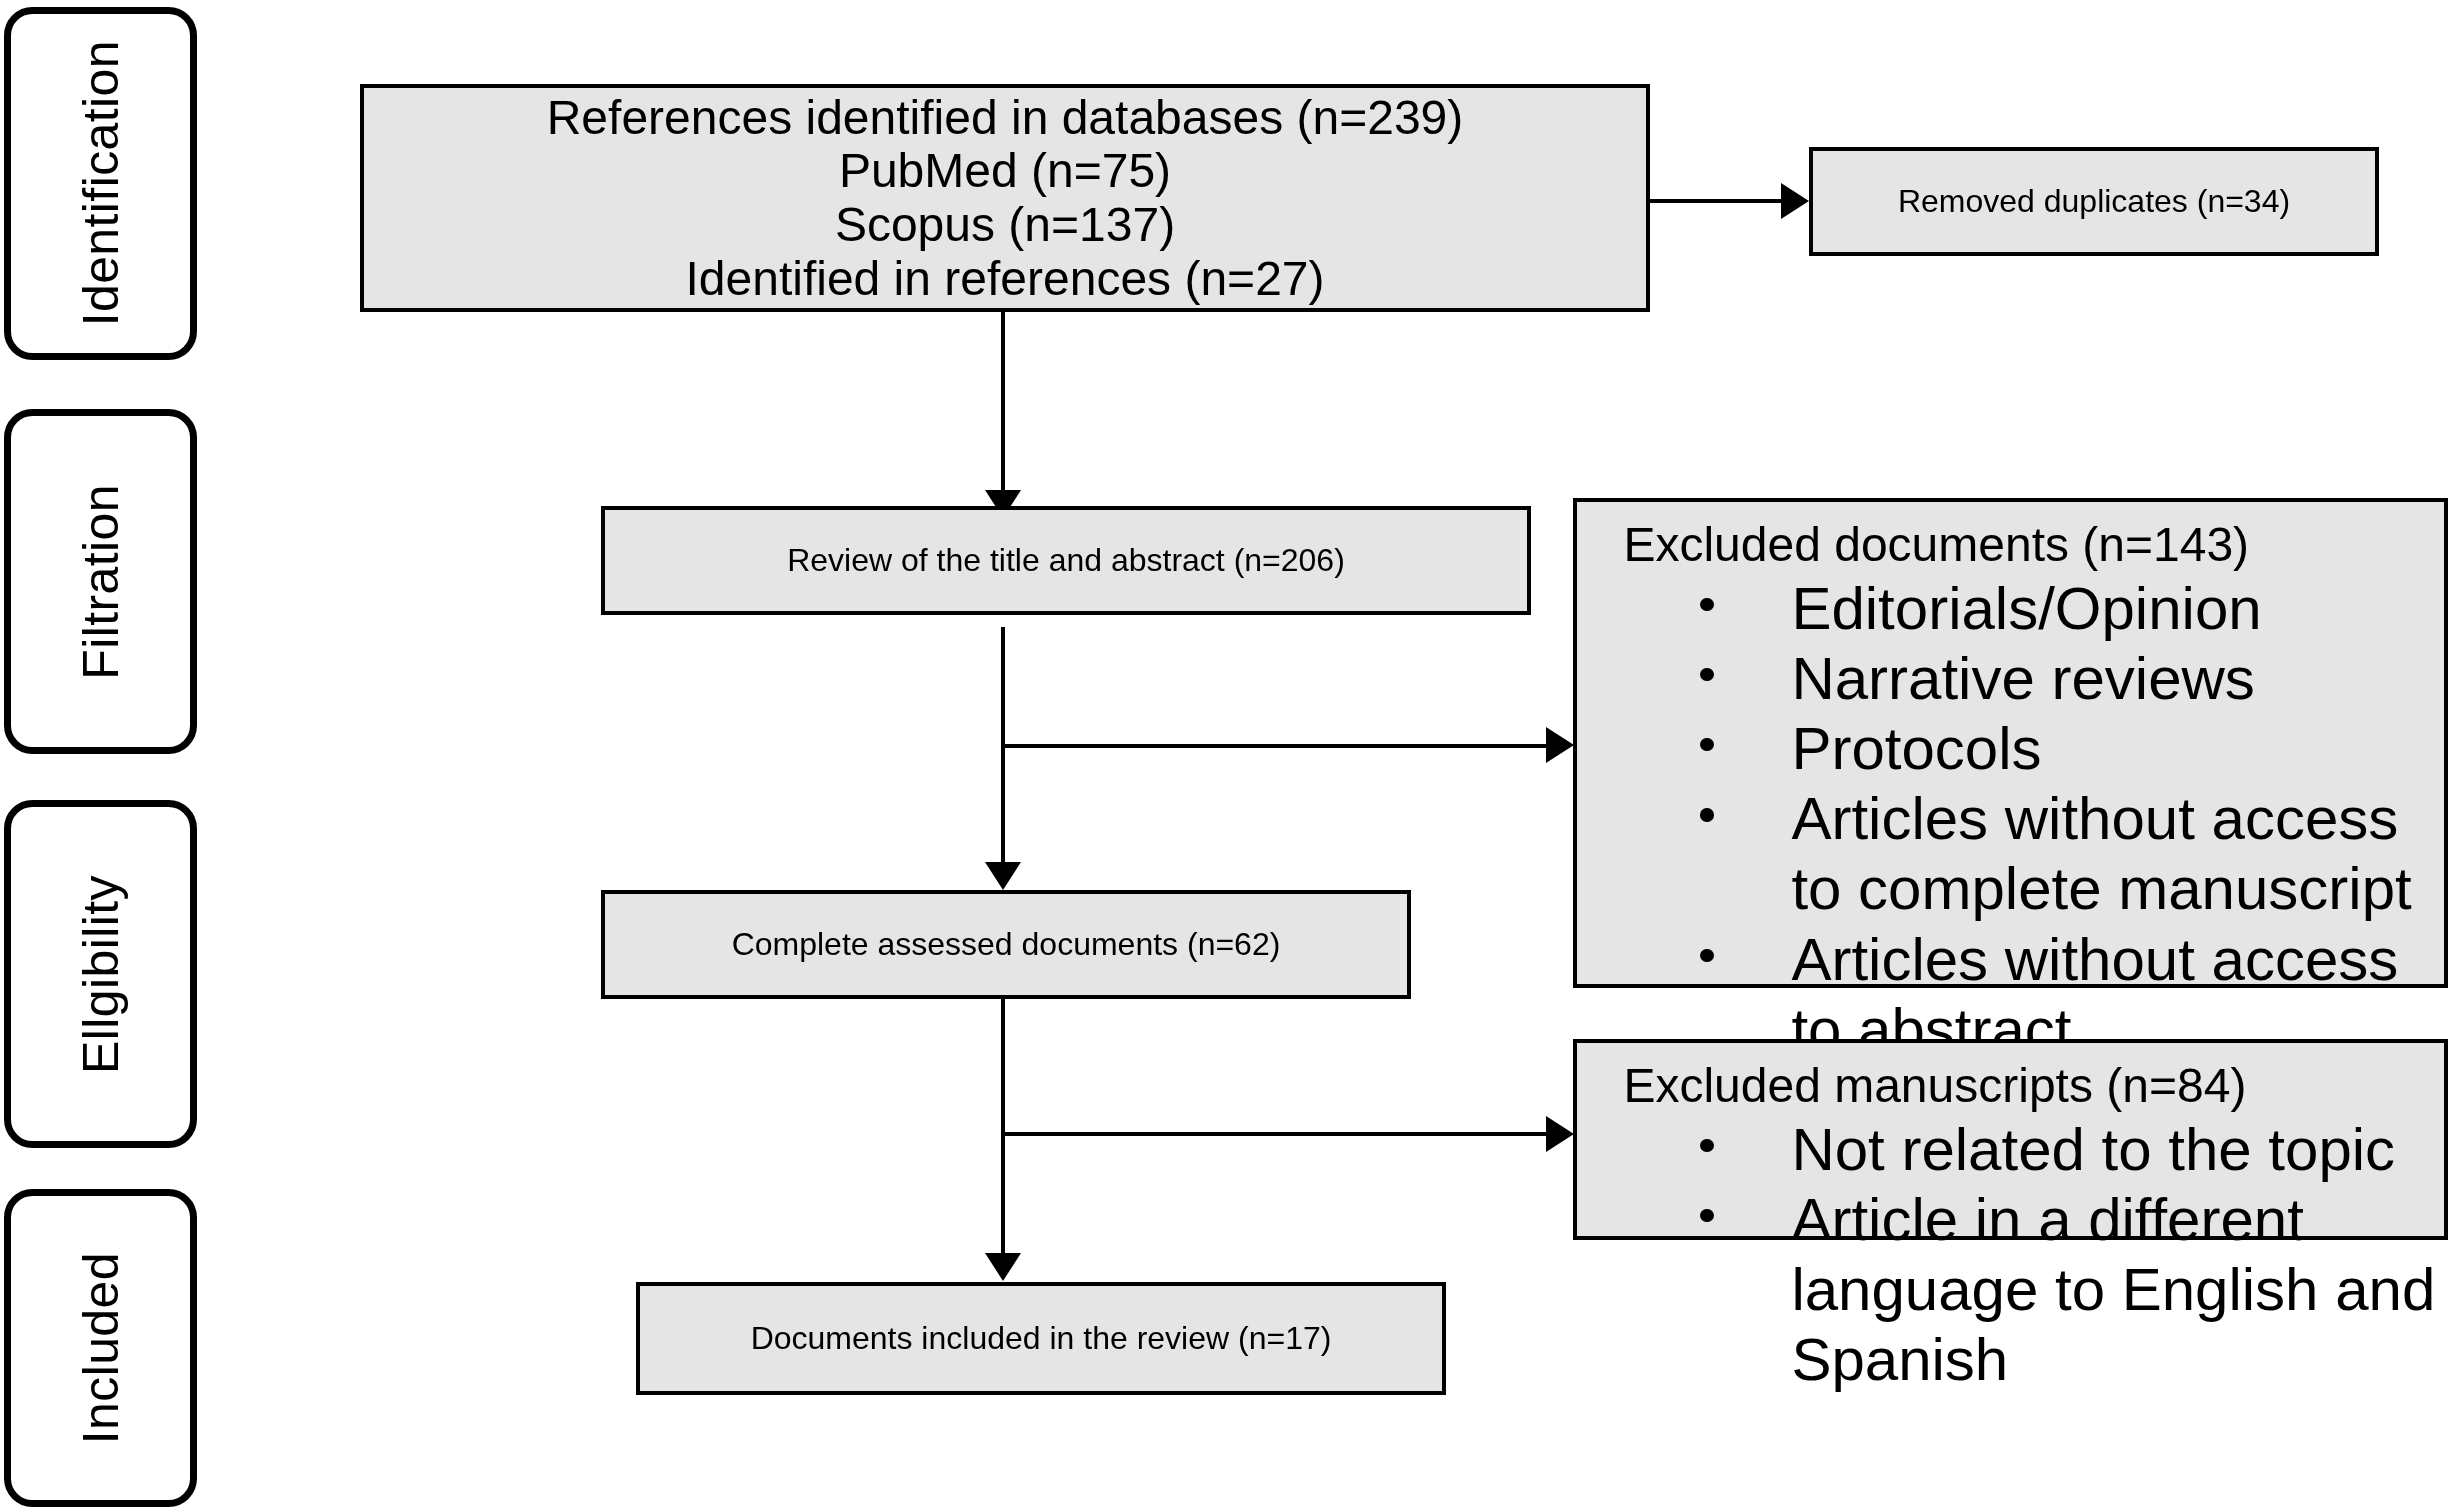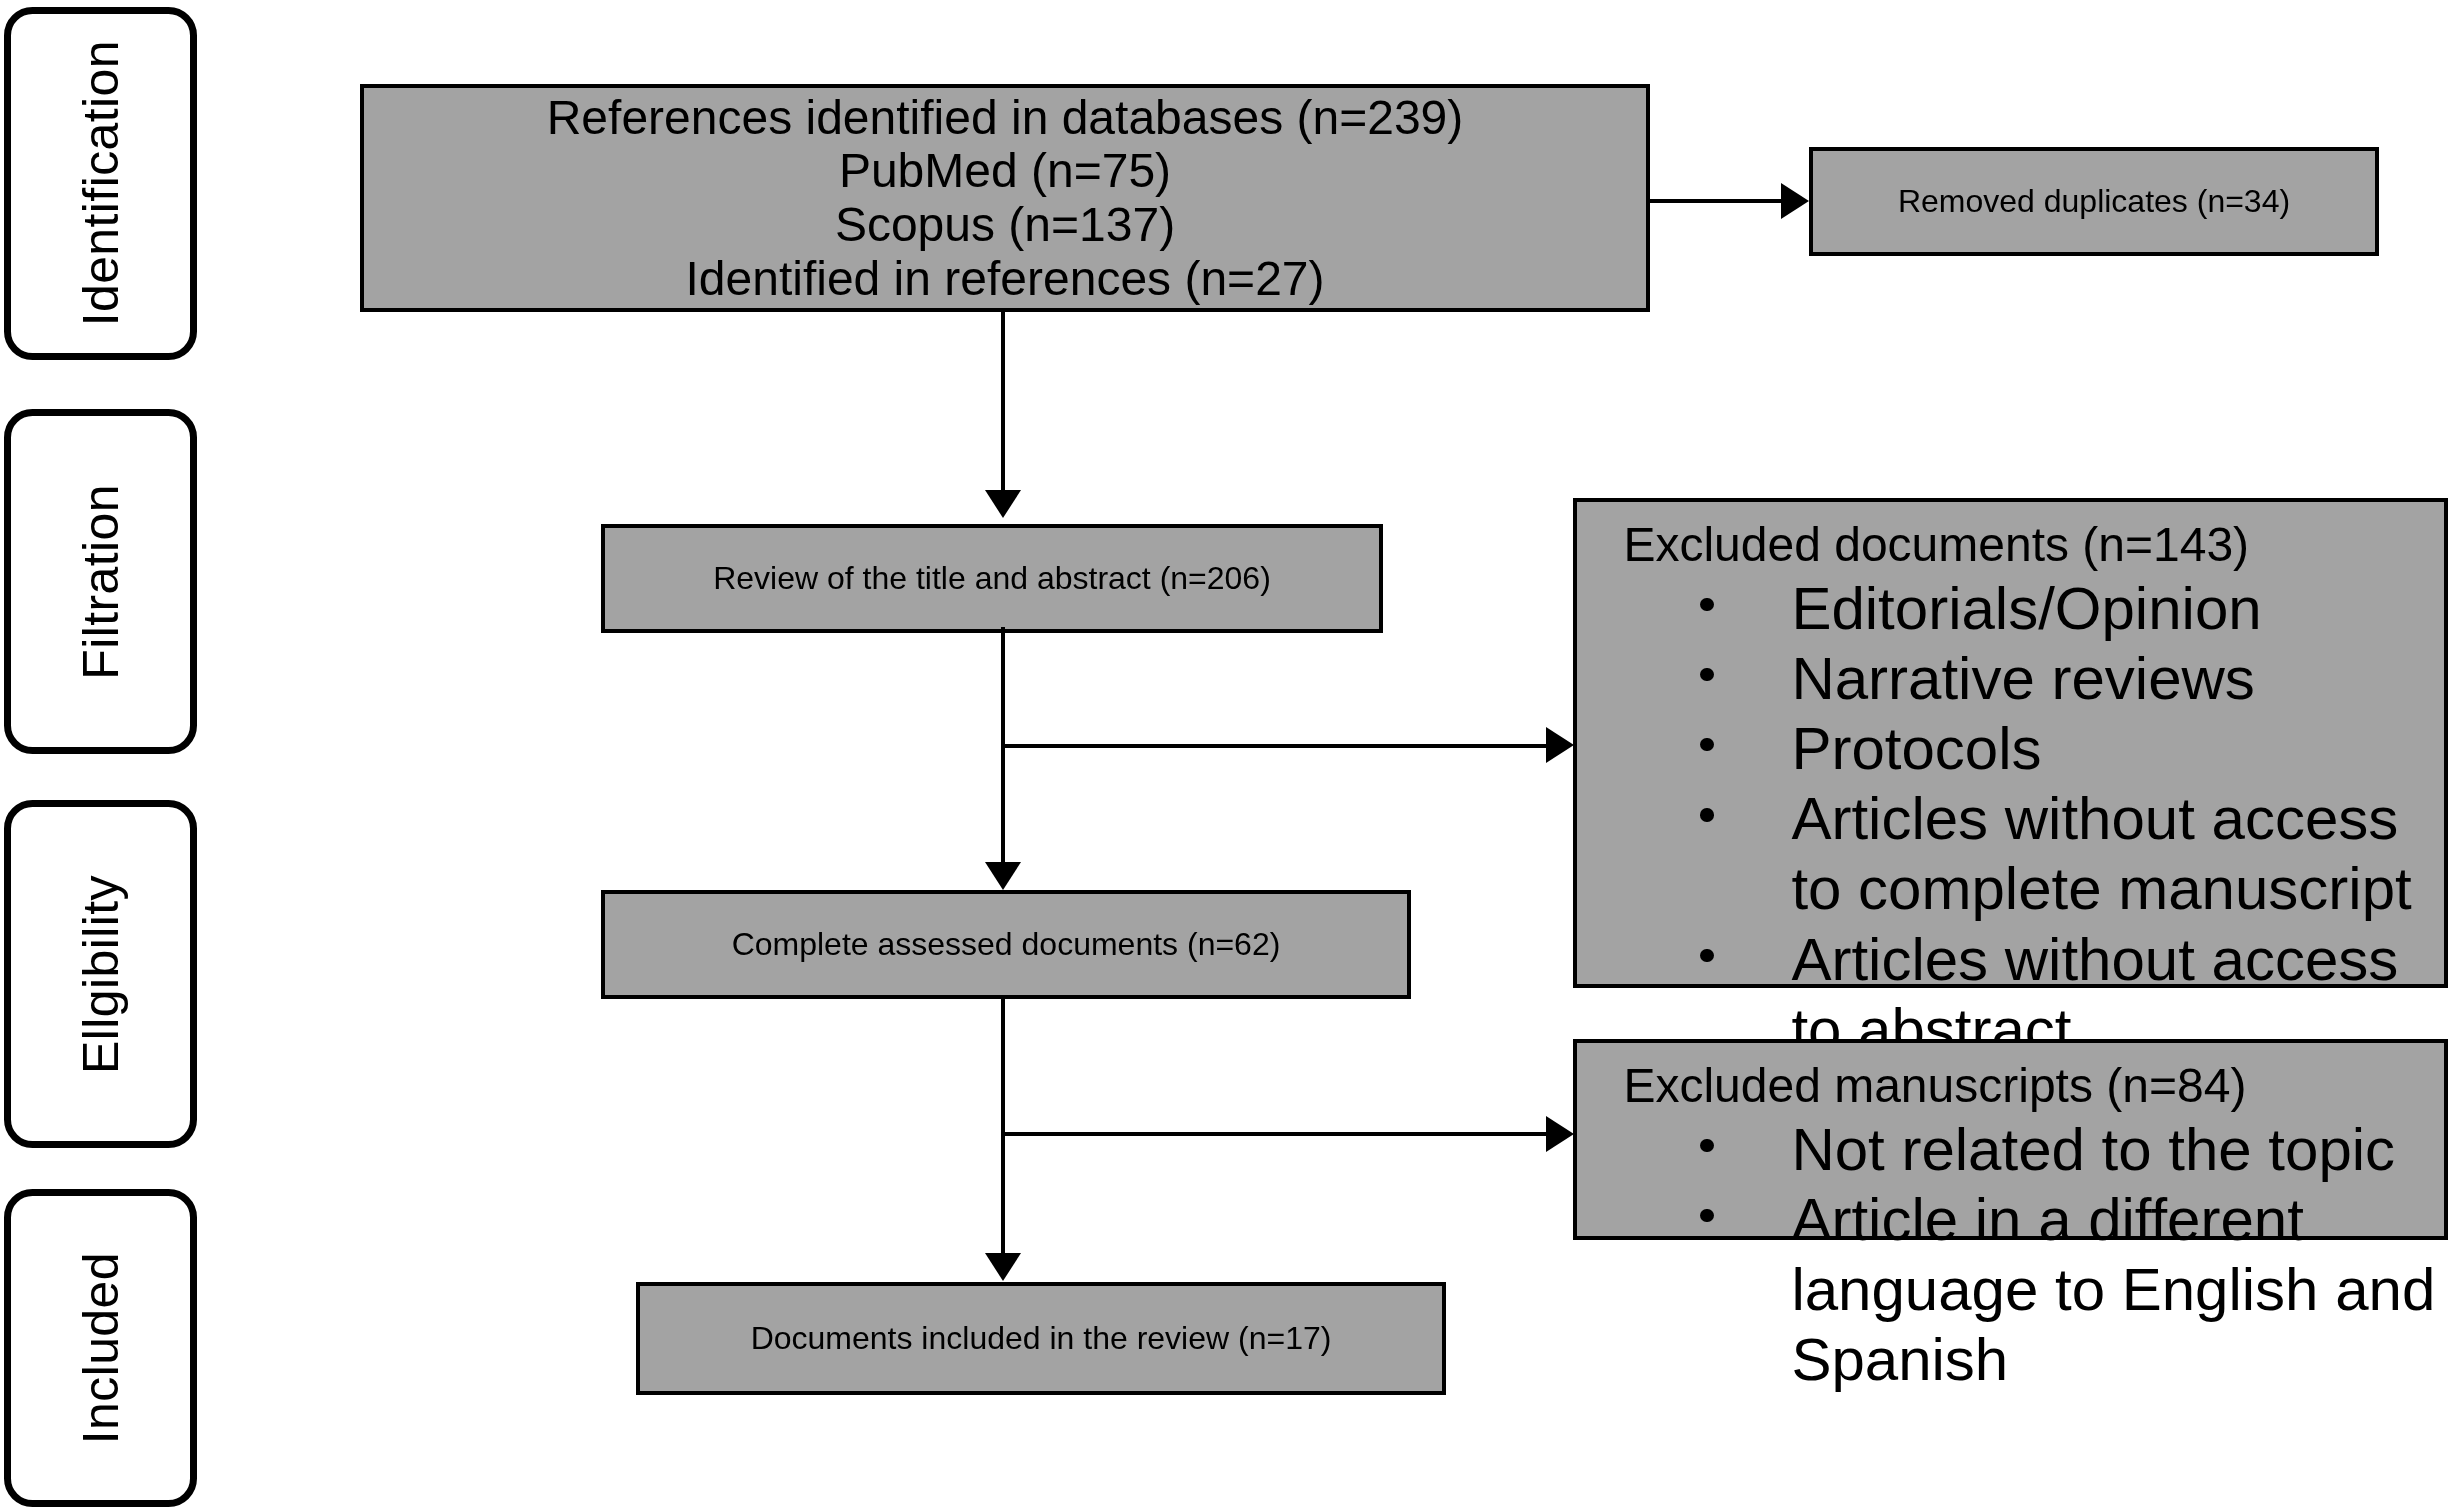--- a/index.html
+++ b/index.html
@@ -37,21 +37,21 @@
     color: #000000;
     white-space: nowrap;
     letter-spacing: 0.4px;
   }
 
   
   .box {
     position: absolute;
     box-sizing: border-box;
     border: 4.2px solid #000000;
-    background: #a3a3a3;
+    background: #e5e5e5;
     color: #000000;
   }
   .box-center {
     display: flex;
     align-items: center;
     justify-content: center;
     text-align: center;
   }
   .box-text {
     font-size: 48px;
@@ -154,21 +154,21 @@
   <div class="hline" style="left:1650px; top:199px; width:134px;"></div>
   <div class="arrow-right" style="left:1781px; top:183px;"></div>
 
   <div class="box box-center" style="left:1809px; top:147px; width:570px; height:109px;">
     <div class="box-text-single">Removed duplicates (n=34)</div>
   </div>
 
   <div class="vline" style="left:1001px; top:312px; width:4.2px; height:180px;"></div>
   <div class="arrow-down" style="left:985px; top:490px;"></div>
 
-  <div class="box box-center" style="left:601px; top:524px; width:782px; height:109px;">
+  <div class="box box-center" style="left:601px; top:506px; width:930px; height:109px;">
     <div class="box-text-single">Review of the title and abstract (n=206)</div>
   </div>
 
   <div class="box" style="left:1573px; top:498px; width:875px; height:490px;">
     <div class="excl-inner">
       <div class="excl-head">Excluded documents (n=143)</div>
       <ul class="excl-list">
         <li>Editorials/Opinion</li>
         <li>Narrative reviews</li>
         <li>Protocols</li>

